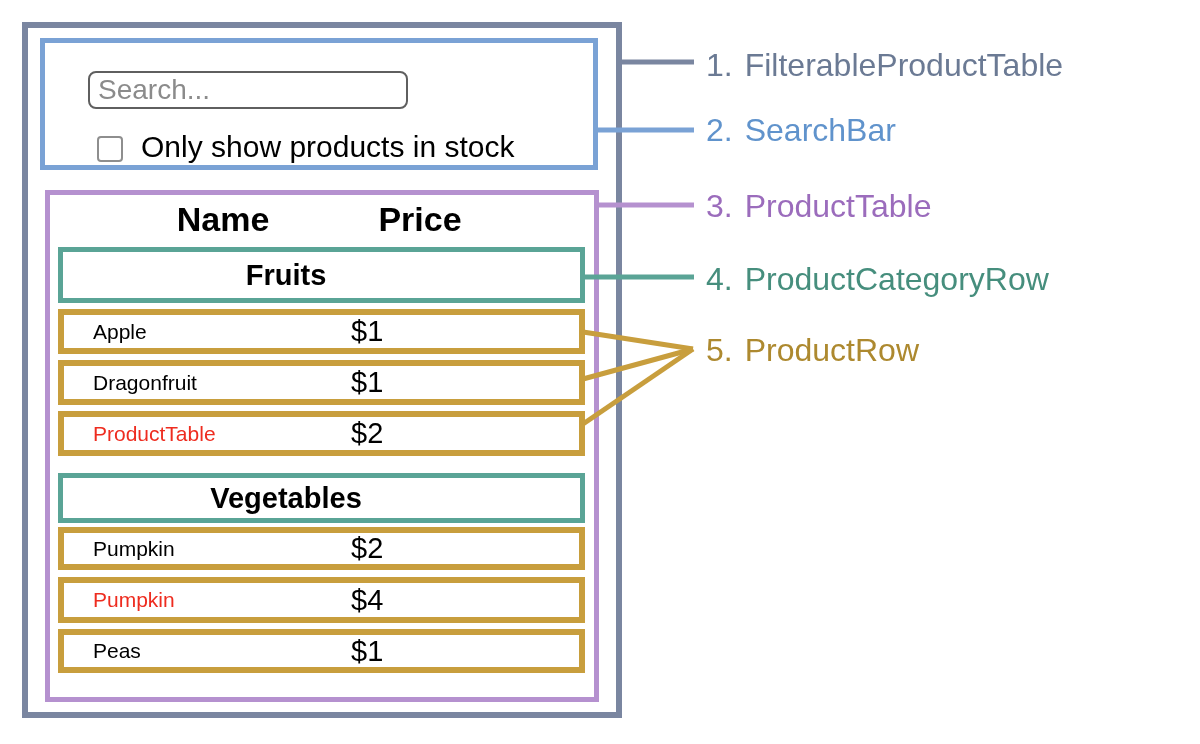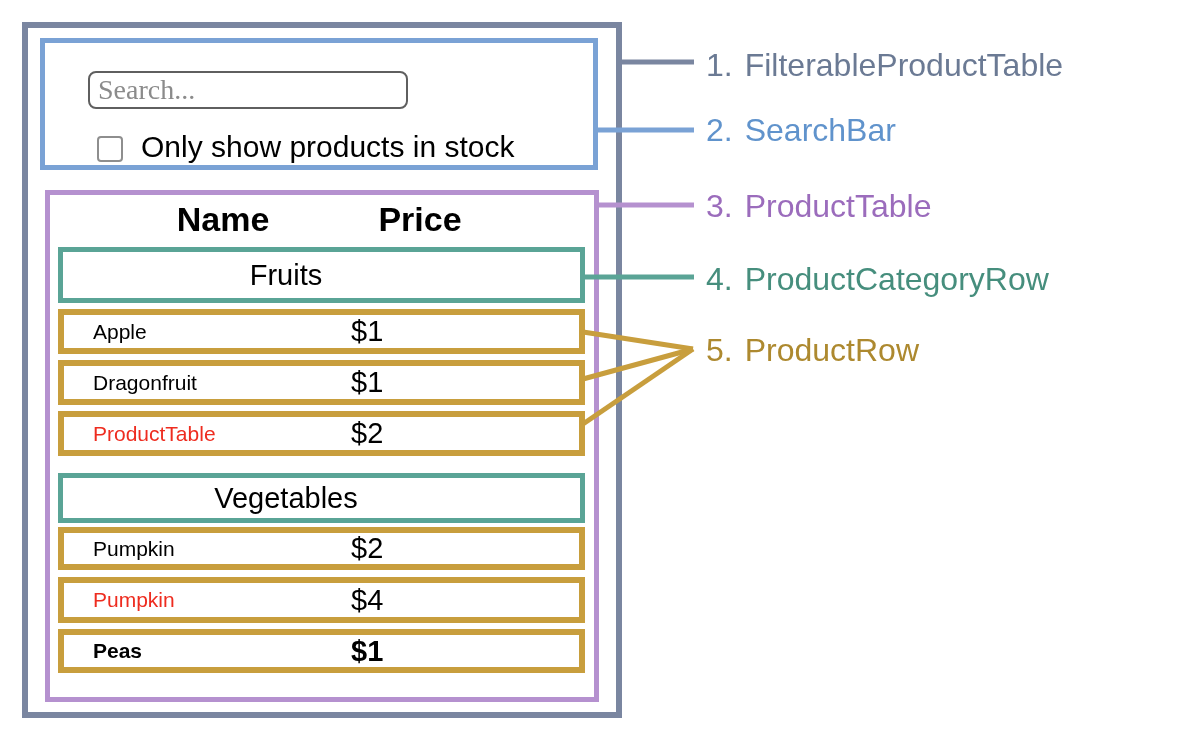--- a/index.html
+++ b/index.html
@@ -15,51 +15,51 @@
   body{font-family:"Liberation Sans", sans-serif;}
   .canvas{position:relative;width:1200px;height:744px;background:#fff;overflow:hidden;}
 
   
   .outer-box{position:absolute;left:22px;top:22px;width:600px;height:696px;
     border:6px solid var(--outer-border);background:#fff;}
   .search-bar-box{position:absolute;left:12px;top:10px;width:558px;height:132px;
     border:5px solid var(--searchbar-border);}
   .search-input{position:absolute;left:43px;top:28px;width:320px;height:38px;
     border:2px solid #5f5f5f;border-radius:8px;padding:0 8px;font-size:28px;
-    font-family:Liberation Serif, serif;color:#6d28d9;outline:none;background:#fff;}
+    font-family:Liberation Sans, sans-serif;color:#6d28d9;outline:none;background:#fff;}
   .search-input::placeholder{color:#8b8b8b;opacity:1;}
   .stock-row{position:absolute;left:52px;top:89px;display:flex;align-items:flex-end;}
   .stock-checkbox{appearance:none;-webkit-appearance:none;width:26px;height:26px;
     border:2px solid #8e8e8e;border-radius:4px;background:#fff;margin:0;flex:0 0 auto;}
   .stock-label{font-size:30px;color:#000;margin-left:18px;white-space:nowrap;line-height:1;}
 
   .product-table-box{position:absolute;left:17px;top:162px;width:554px;height:512px;
     border:5px solid var(--table-border);}
   .th{position:absolute;top:8px;transform:translateX(-50%);font-size:34px;font-weight:bold;
     color:#000;line-height:32px;white-space:nowrap;}
   .th-name{left:173px;}
   .th-price{left:370px;}
 
   .trow{position:absolute;left:8px;width:527px;display:flex;align-items:center;background:#fff;}
   .category-row{border:5px solid var(--category-border);}
-  .category-title{width:446px;text-align:center;font-size:29px;font-weight:normal;color:#000;
+  .category-title{width:446px;text-align:center;font-size:29px;font-weight:bold;color:#000;
     white-space:nowrap;}
   .product-row{border:6px solid var(--row-border);}
   .cell-name{position:absolute;left:29px;font-size:21px;color:#000;white-space:nowrap;}
   .cell-price{position:absolute;left:287px;font-size:29px;color:#000;white-space:nowrap;}
   .cell-name.oos{color:var(--oos-red);}
 
   .row-cat-fruits{top:52px;height:56px;}
   .row-apple{top:114px;height:45px;}
   .row-dragonfruit{top:165px;height:45px;}
   .row-passionfruit{top:216px;height:45px;}
   .row-cat-vegetables{top:278px;height:50px;}
   .row-spinach{top:332px;height:43px;}
   .row-pumpkin{top:382px;height:46px;}
-  .row-peas{top:434px;height:44px;font-weight:bold;}
+  .row-peas{top:434px;height:44px;}
 
   
   .connectors{position:absolute;left:0;top:0;width:1200px;height:744px;pointer-events:none;}
   .connectors line{stroke-width:5;fill:none;}
   .ln-outer{stroke:var(--outer-border);}
   .ln-search{stroke:var(--searchbar-border);}
   .ln-table{stroke:var(--table-border);}
   .ln-category{stroke:var(--category-border);}
   .ln-row{stroke:var(--row-border);}
 

